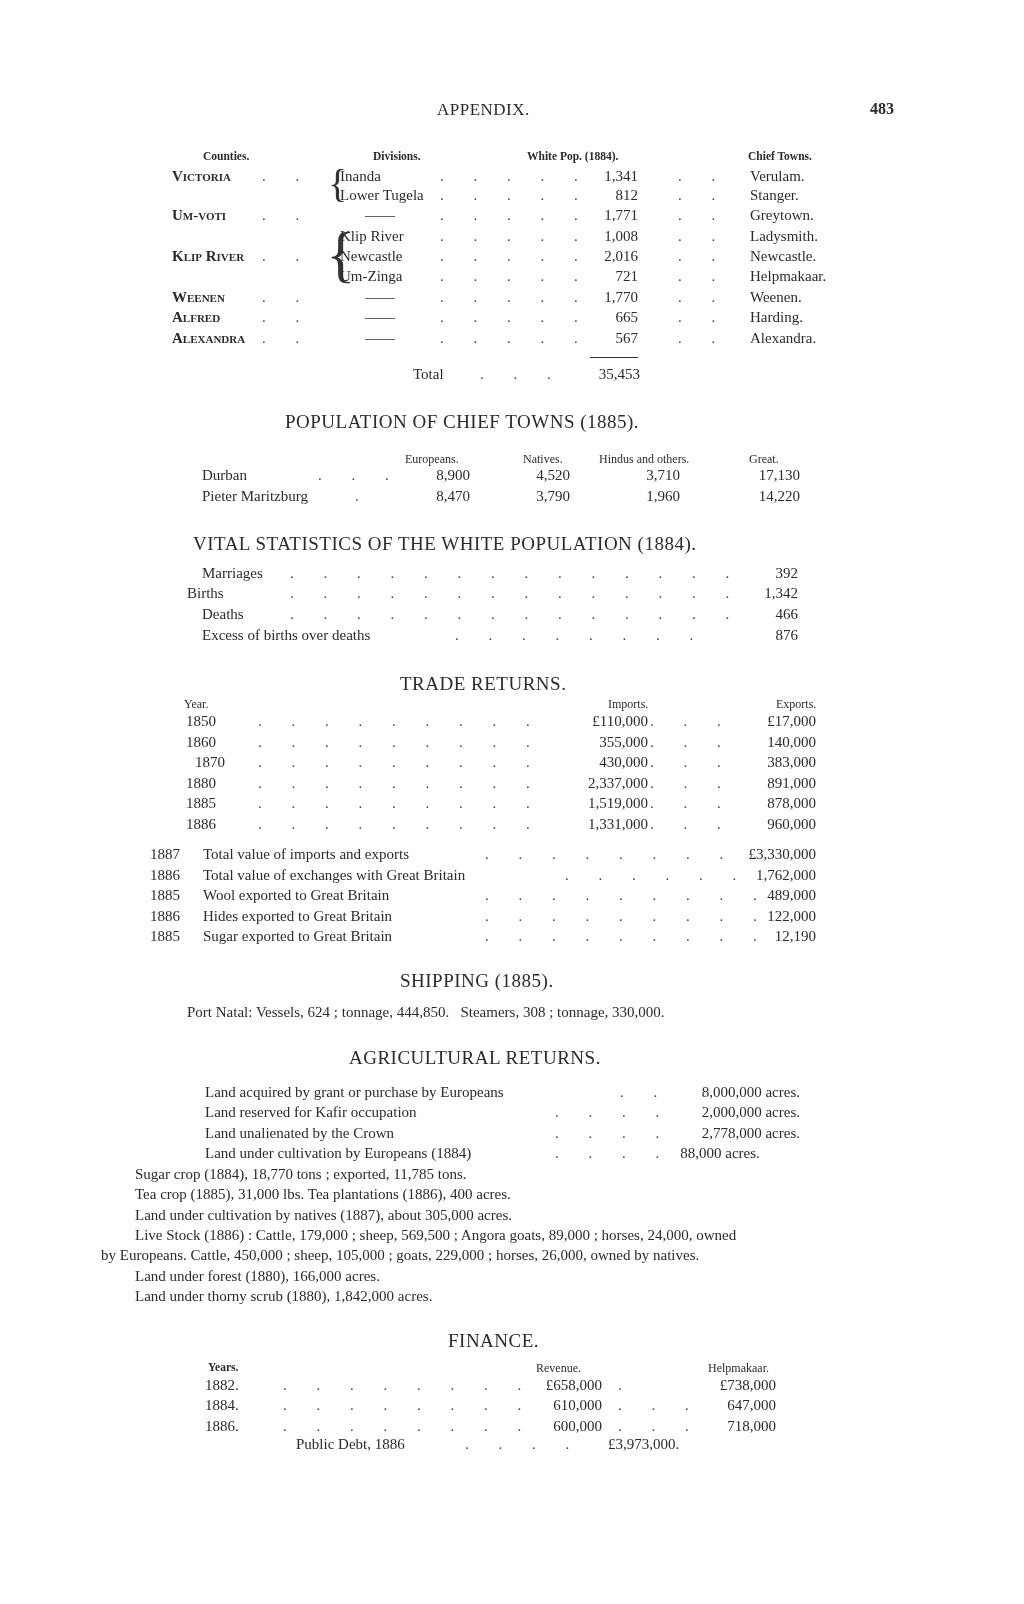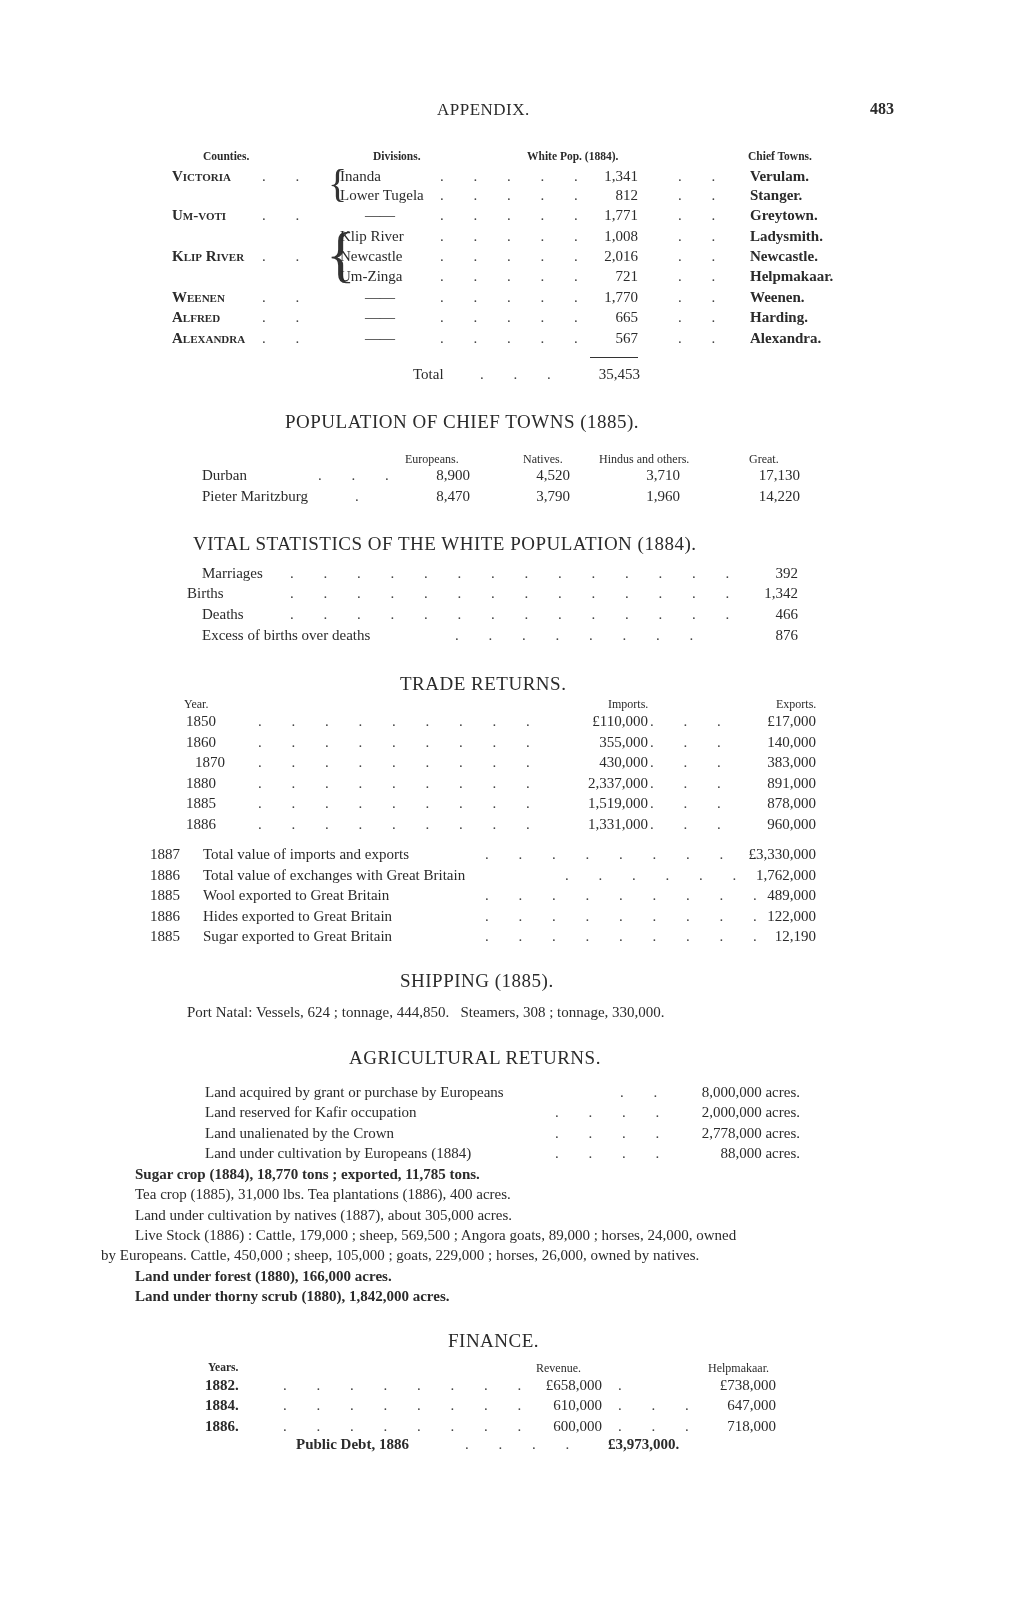--- a/index.html
+++ b/index.html
@@ -7,21 +7,21 @@
     width: 1024px; height: 1604px; position: relative; overflow: hidden;
     font-family: "Liberation Serif", "DejaVu Serif", serif; color: #2b2b2b;
   }
   .abs { position: absolute; white-space: nowrap; }
   .hdr-title { font-size: 17px; letter-spacing: 0.5px; margin-left: 12px; }
   .pgno { font-size: 16px; font-weight: bold; }
   .sec { font-size: 19px; letter-spacing: 0.5px; }
   .colh { font-size: 11.5px; font-weight: bold; }
   .colh-n { font-size: 12px; }
   .row { font-size: 15px; }
-  .bold { font-weight: bold; text-align: center; }
+  .bold { font-weight: normal; text-align: center; }
   .sc { font-variant: small-caps; font-weight: bold; font-size: 15px; }
   .r { text-align: right; }
   .dots { font-size: 15px; letter-spacing: 13px; color: #444; }
   .num { font-size: 15px; }
   .rule { position: absolute; height: 1px; background: #333; }
   .brace { font-size: 40px; line-height: 1; font-weight: 100; color: #333; }
   .brace3 { font-size: 62px; line-height: 1; font-weight: 100; color: #333; }
   .para { font-size: 15px; }
 </style>
 </head>
@@ -209,21 +209,21 @@
     <div class="abs dots" style="left:620px;top:1084px;">.  .</div>
     <div class="abs num r" style="left:640px;top:1084px;width:160px;">8,000,000 acres.</div>
     <div class="abs row" style="left:205px;top:1104px;">Land reserved for Kafir occupation</div>
     <div class="abs dots" style="left:555px;top:1104px;">. . . .</div>
     <div class="abs num r" style="left:640px;top:1104px;width:160px;">2,000,000 acres.</div>
     <div class="abs row" style="left:205px;top:1125px;">Land unalienated by the Crown</div>
     <div class="abs dots" style="left:555px;top:1125px;">. . . .</div>
     <div class="abs num r" style="left:640px;top:1125px;width:160px;">2,778,000 acres.</div>
     <div class="abs row" style="left:205px;top:1145px;">Land under cultivation by Europeans (1884)</div>
     <div class="abs dots" style="left:555px;top:1145px;">. . . .</div>
-    <div class="abs num r" style="left:640px;top:1145px;width:160px;">88,000 acres.</div>
+    <div class="abs num r" style="left:640px;top:1145px;width:160px;text-align:center;">88,000 acres.</div>
   </div>
 <div id="agri-paras">
     <div class="abs para bold" style="left:135px;top:1166px;">Sugar crop (1884), 18,770 tons ; exported, 11,785 tons.</div>
     <div class="abs para" style="left:135px;top:1186px;">Tea crop (1885), 31,000 lbs.  Tea plantations (1886), 400 acres.</div>
     <div class="abs para" style="left:135px;top:1207px;">Land under cultivation by natives (1887), about 305,000 acres.</div>
     <div class="abs para" style="left:135px;top:1227px;">Live Stock (1886) : Cattle, 179,000 ; sheep, 569,500 ; Angora goats, 89,000 ; horses, 24,000, owned</div>
     <div class="abs para" style="left:101px;top:1247px;">by Europeans.   Cattle, 450,000 ; sheep, 105,000 ; goats, 229,000 ; horses, 26,000, owned by natives.</div>
     <div class="abs para bold" style="left:135px;top:1268px;">Land under forest (1880), 166,000 acres.</div>
     <div class="abs para bold" style="left:135px;top:1288px;">Land under thorny scrub (1880), 1,842,000 acres.</div>
   </div>

